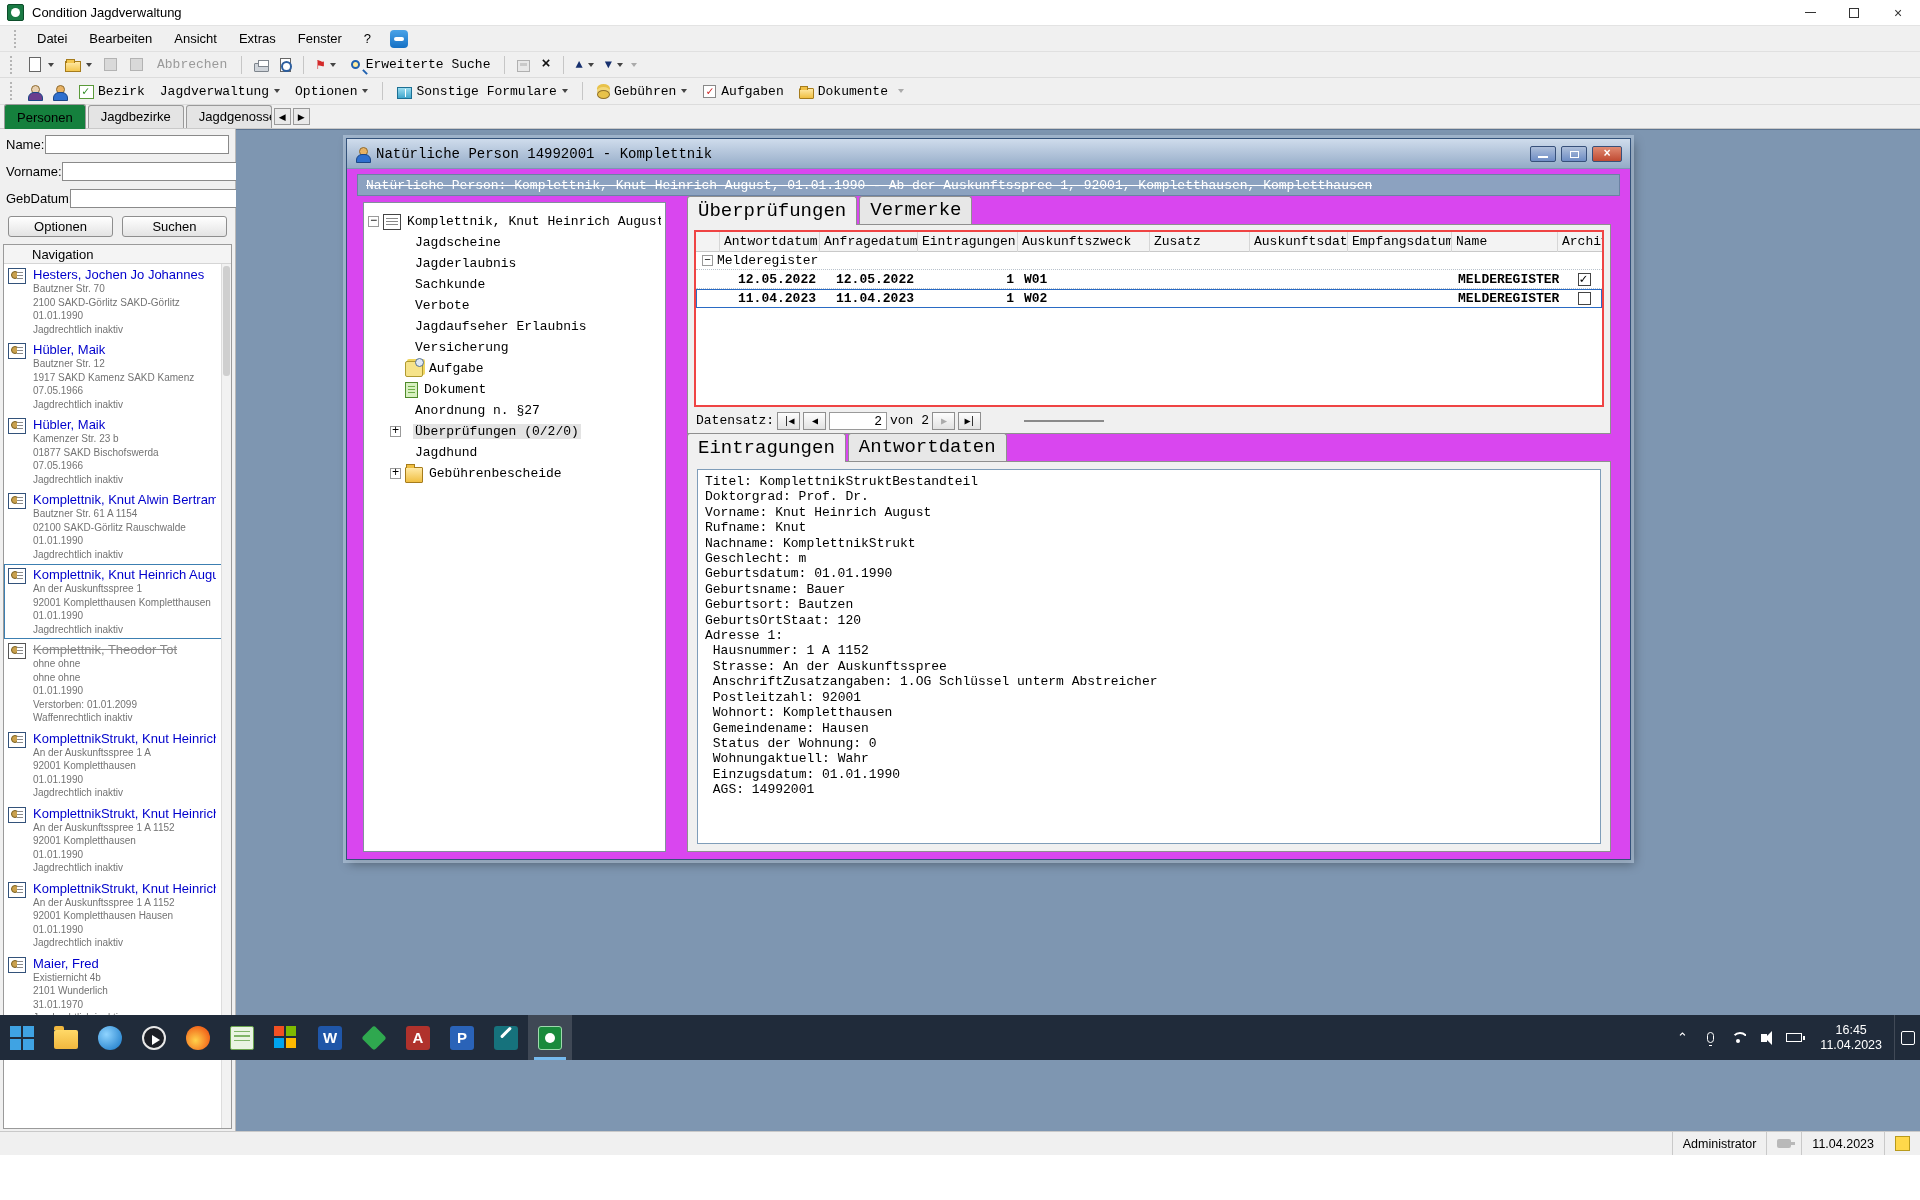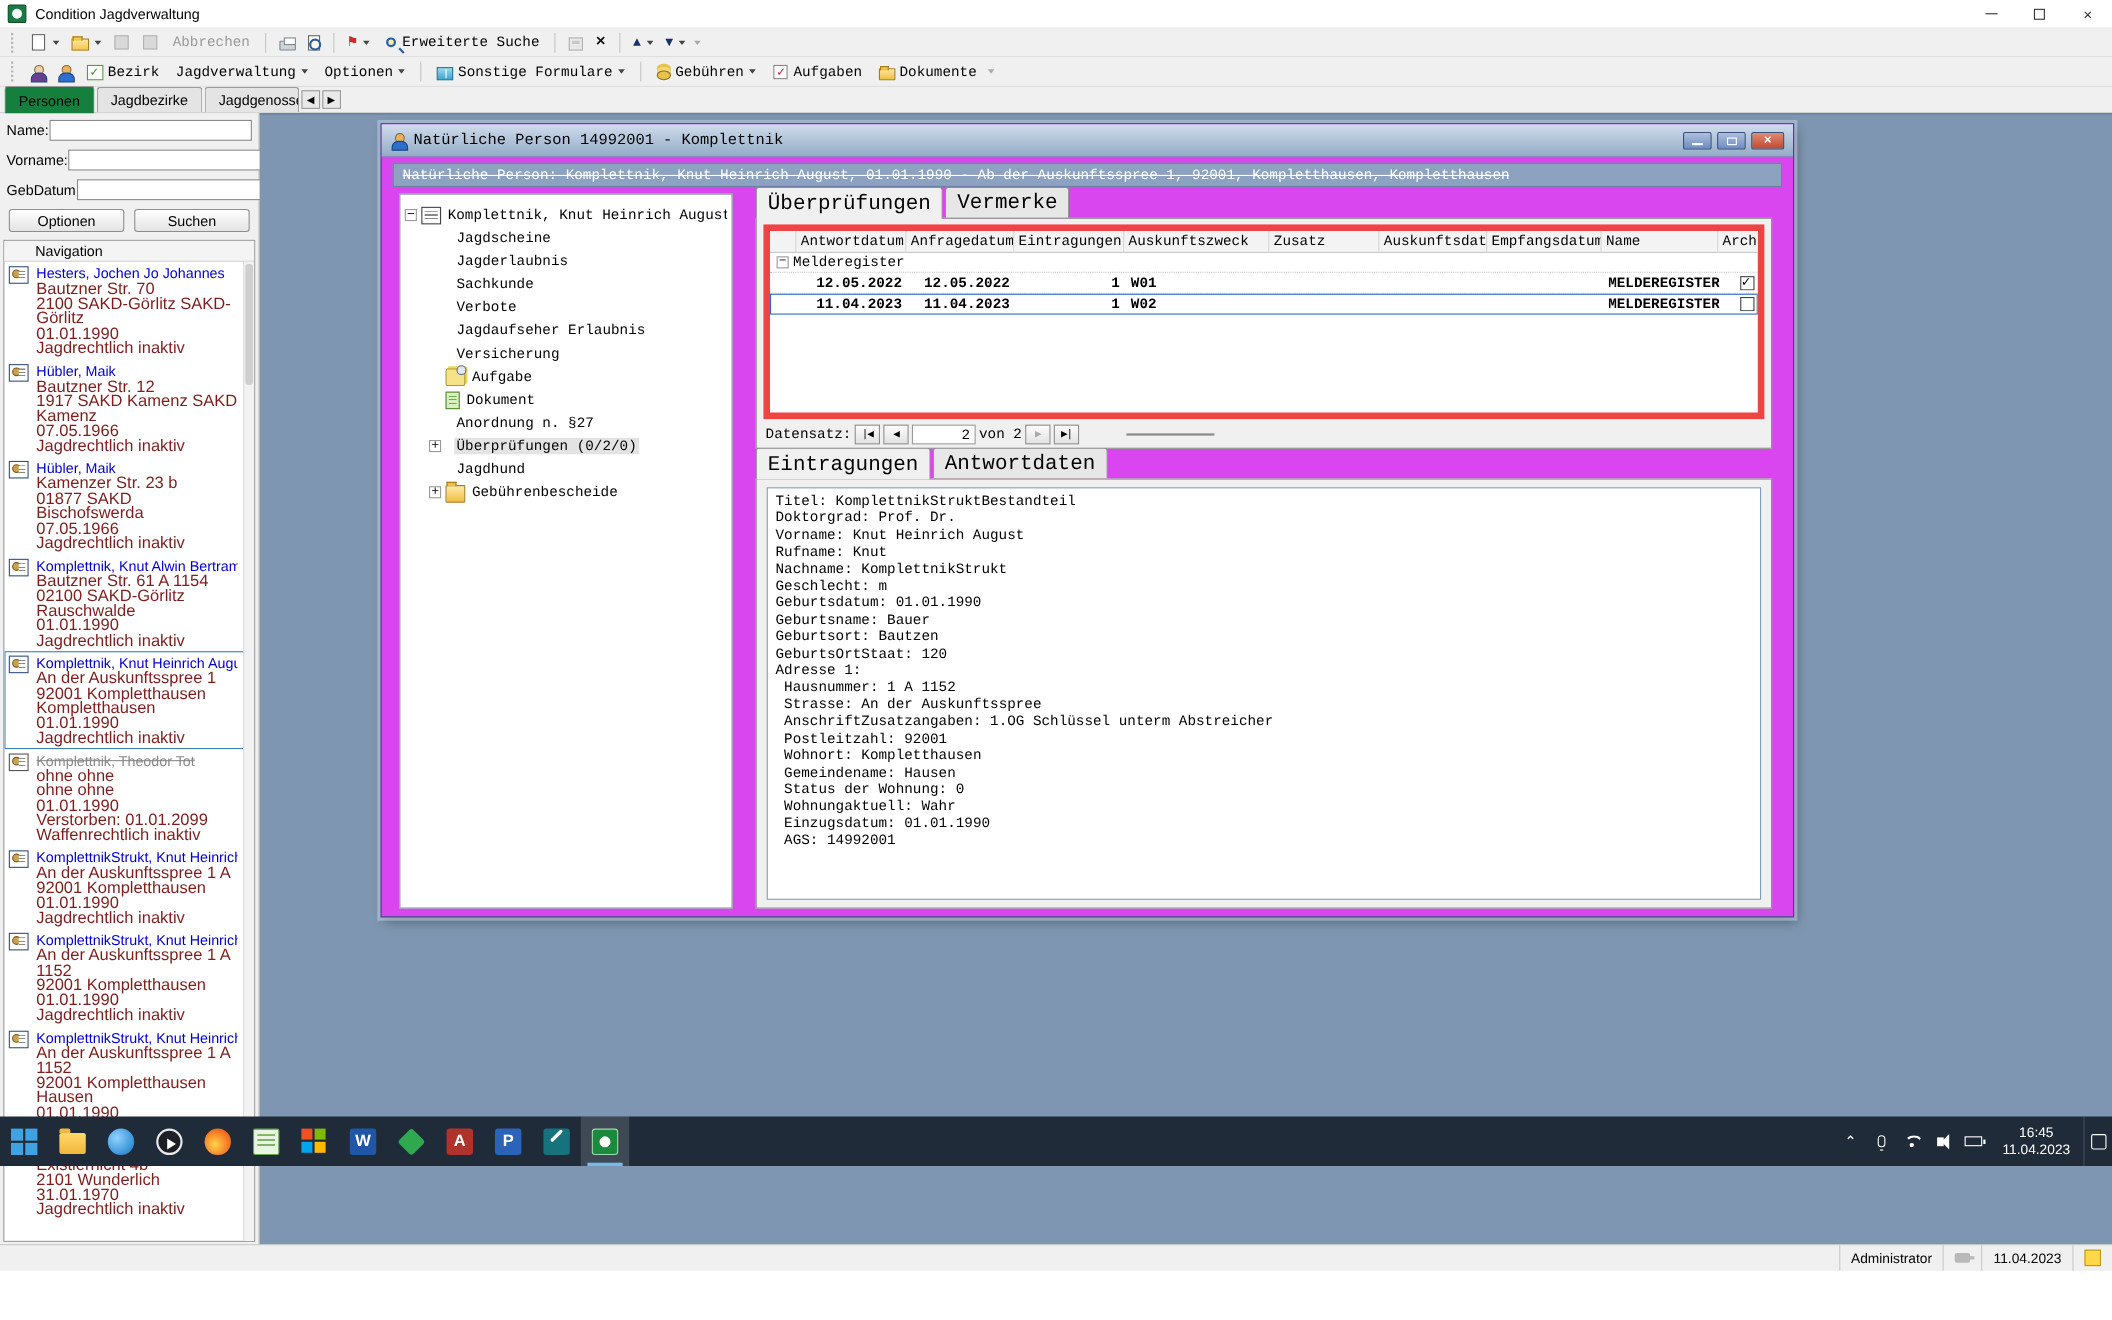--- a/index.html
+++ b/index.html
@@ -92,21 +92,21 @@
   .nav-list { flex:1; overflow:hidden; }
   .nav-item { position:relative; padding:2px 14px 2px 28px; border:1px solid transparent; }
   .nav-item.selected { border:1px solid #3c7fb1; }
   .nav-item .pcard { position:absolute; left:3px; top:3px; width:18px; height:16px; background:#fff; border:1px solid #33527a; }
   .nav-item .pcard::before { content:""; position:absolute; left:2px; top:2px; width:6px; height:6px; border-radius:50%; background:#caa14e; border:1px solid #7a6020; }
   .nav-item .pcard::after { content:""; position:absolute; right:2px; top:3px; width:6px; height:8px; background:repeating-linear-gradient(#8a8a8a 0 1px,#fff 1px 3px); }
   .nav-item.dead .pcard { border-color:#555; }
   .nav-item.dead .pcard .bang { position:absolute; right:-4px; top:-3px; color:#d00; font-weight:bold; font-size:12px; }
   .nav-name { color:#0000cc; font-size:13px; line-height:15px; white-space:nowrap; overflow:hidden; }
   .nav-item.dead .nav-name { color:#8a8a8a; text-decoration:line-through; }
-  .nav-details { font-size:15px; line-height:13.5px; white-space:pre-line; color:#7f1d1d; }
+  .nav-details { font-size:10px; line-height:13.5px; white-space:pre-line; color:#737373; }
   .nav-scroll { position:absolute; right:0; top:19px; bottom:0; width:10px; background:#f2f2f2; border-left:1px solid #ddd; }
   .nav-scroll .thumb { position:absolute; top:2px; left:1px; width:7px; height:110px; background:#cfcfcf; border-radius:3px; }
 
   
   .mdi { flex:1; position:relative; background:#7e96b1; border-top:1px solid #5d7robe; border-top:1px solid #5d7490; }
 
   
   .dialog { position:absolute; left:110px; top:8px; width:1285px; height:722px; background:#d946ef; border:1px solid #33527a; box-shadow:0 0 0 3px rgba(190,208,228,.55), 3px 4px 10px rgba(0,0,0,.35);font-family:Liberation Mono, monospace; }
   .dlg-titlebar { height:30px; background:linear-gradient(#cfdcec,#94abc7); display:flex; align-items:center; padding:0 8px; border-bottom:1px solid #7d94b4; }
   .dlg-title { font-size:14px; margin-left:6px; }
@@ -145,21 +145,21 @@
   .titem .tlabel { white-space:nowrap; overflow:hidden; padding:0 2px; }
   .titem.selected .tlabel { background:#e3e3e3; }
 
   
   .right-panel { width:924px; display:flex; flex-direction:column; }
   .tabs { display:flex; align-items:flex-end; height:22px; }
   .tab { padding:2px 10px 3px; border:1px solid #8f8f8f; border-bottom:none; border-radius:3px 3px 0 0; background:#e7e7e7; margin-right:2px; font-size:19px; }
   .tab.active { background:#f0f0f0; position:relative; top:1px; z-index:2; padding-top:3px; }
   .tab-page { border:1px solid #8f8f8f; background:#f0f0f0; }
   .page-top { height:210px; display:flex; flex-direction:column; padding:5px 6px 2px; }
-  .grid-box { flex:1; background:#fff; border:6px solid #ef4444; overflow:hidden; position:relative; }
+  .grid-box { flex:1; background:#fff; border:2px solid #ef4444; overflow:hidden; position:relative; }
   .trow { display:grid; grid-template-columns:24px 100px 98px 100px 132px 100px 98px 104px 106px 50px; align-items:center; }
   .thead { height:20px; background:#f3f3f3; border-bottom:1px solid #c9c9c9; }
   .thead > div { font-size:13px; padding:0 4px; border-right:1px solid #d6d6d6; height:20px; line-height:19px; white-space:nowrap; overflow:hidden; }
   .grp-row { height:18px; display:flex; align-items:center; border-bottom:1px dotted #b9c2cc; font-size:13px; }
   .grp-row .gexp { width:11px; height:11px; border:1px solid #9a9a9a; margin:0 4px 0 6px; text-align:center; line-height:9px; font-size:11px; }
   .drow { height:19px; border:1px solid transparent; border-bottom:1px dotted #b9c2cc; font-weight:bold; font-size:13px; }
   .drow.selected { border:1px solid #2a6bc4; }
   .drow > div { padding:0 5px; white-space:nowrap; overflow:hidden; }
   .num { text-align:right; }
   .cbwrap { display:flex; justify-content:center; }
@@ -240,20 +240,33 @@
         <div class="win-btn">
             <span class="minbar"></span>
           </div>
         <div class="win-btn">
             <span class="maxbox"></span>
           </div>
         <div class="win-btn close-btn">×</div>
       </div>
     </div>
 
+    <div class="menubar">
+      <span class="tb-grip"></span>
+      <span style="display:flex;gap:4px;">
+
+      <span class="menu-item">Datei</span>
+          <span class="menu-item">Bearbeiten</span>
+          <span class="menu-item">Ansicht</span>
+          <span class="menu-item">Extras</span>
+          <span class="menu-item">Fenster</span>
+          <span class="menu-item">?</span>
+        </span>
+      <span class="tv-icon"></span>
+    </div>
 
     <div class="toolbar">
       <span class="tb-grip"></span>
       <span class="tb-btn">
           <span class="ic i-page"></span>
           <span class="caret"></span>
         </span>
       <span class="tb-btn">
           <span class="ic i-openfolder"></span>
           <span class="caret"></span>

